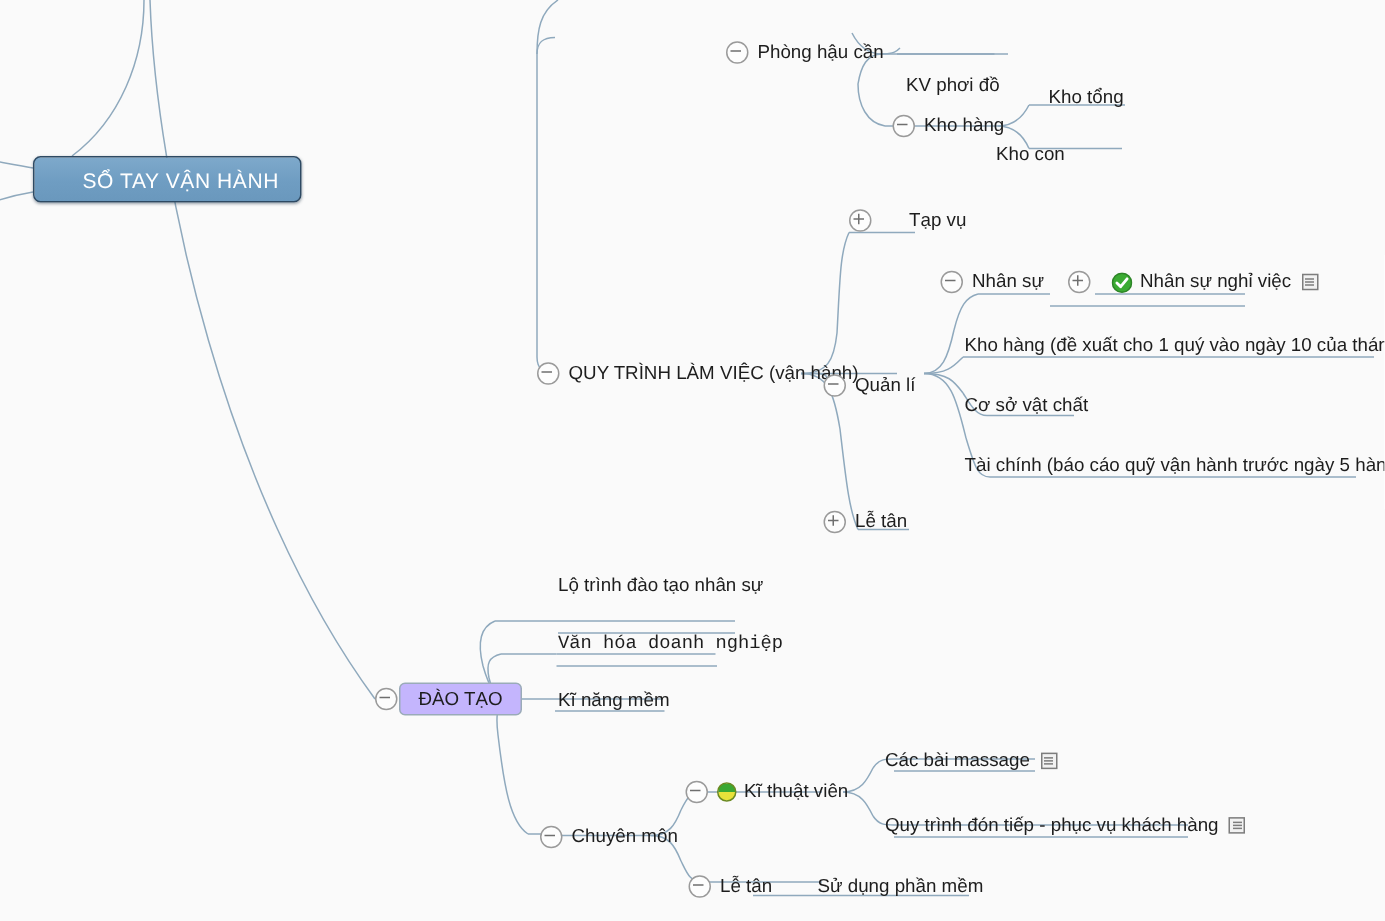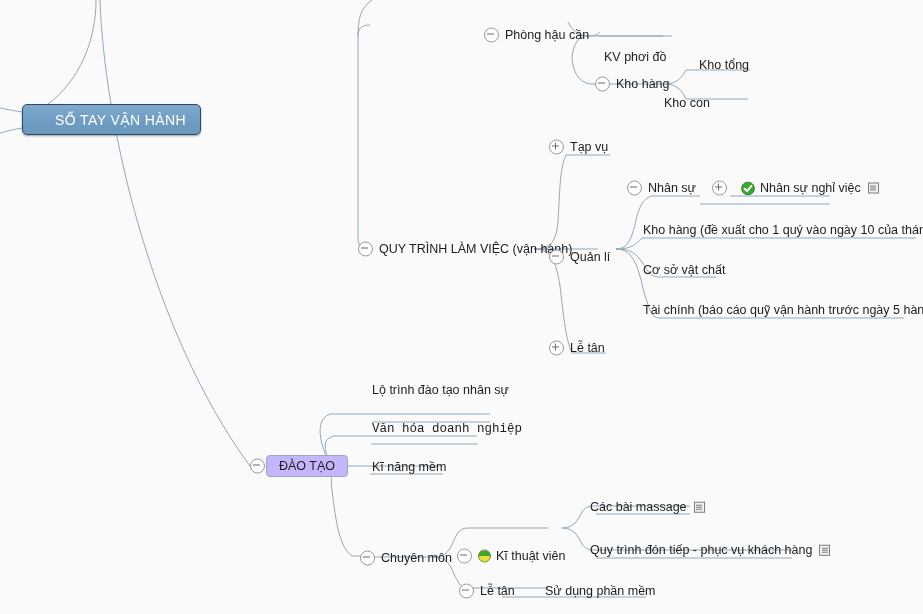--- a/index.html
+++ b/index.html
@@ -258,21 +258,21 @@
 
   <div class="node" style="left:664px; top:103px; transform:translateY(-50%);">
     <span class="label">Kho con</span>
   </div>
 
   <div class="node" style="left:358px; top:249px; transform:translateY(-50%);">
     <span class="toggle"></span>
     <span class="label">QUY TRÌNH LÀM VIỆC (vận hành)</span>
   </div>
 
-  <div class="node" style="left:549px; top:147px; transform:translateY(-50%);">
+  <div class="node" style="left:566px; top:147px; transform:translateY(-50%);gap:19px;">
     <span class="toggle plus"></span>
     <span class="label">Tạp vụ</span>
   </div>
 
   <div class="node" style="left:549px; top:257px; transform:translateY(-50%);">
     <span class="toggle"></span>
     <span class="label">Quản lí</span>
   </div>
 
   <div class="node" style="left:549px; top:348px; transform:translateY(-50%);">
@@ -328,21 +328,21 @@
 
   <div class="node" style="left:372px; top:467px; transform:translateY(-50%);">
     <span class="label">Kĩ năng mềm</span>
   </div>
 
   <div class="node" style="left:360px; top:558px; transform:translateY(-50%);">
     <span class="toggle"></span>
     <span class="label">Chuyên môn</span>
   </div>
 
-  <div class="node" style="left:457px; top:556px; transform:translateY(-50%);">
+  <div class="node" style="left:457px; top:528px; transform:translateY(-50%);">
     <span class="toggle"></span>
     <span class="half-icon"></span>
     <span class="label">Kĩ thuật viên</span>
   </div>
 
   <div class="node" style="left:590px; top:507px; transform:translateY(-50%);">
     <span class="label">Các bài massage</span>
     <span class="note-icon"></span>
   </div>
 

